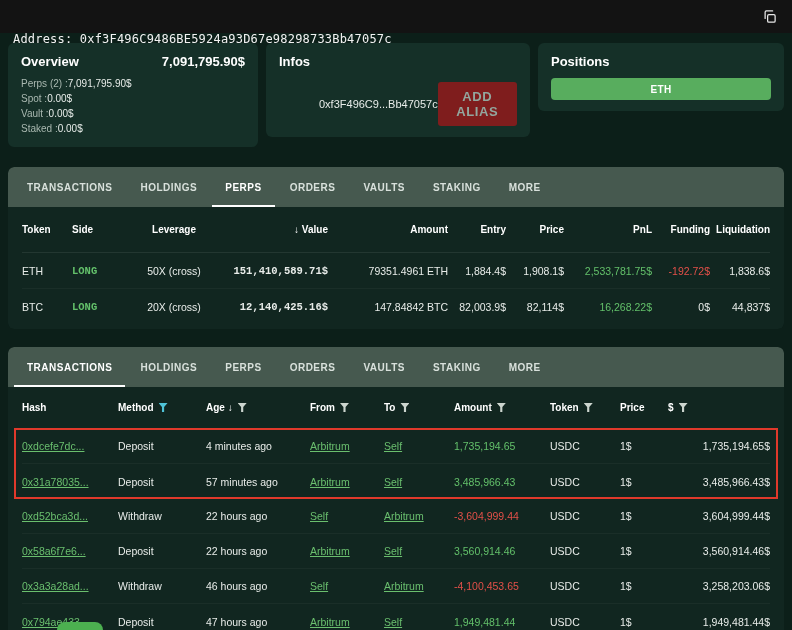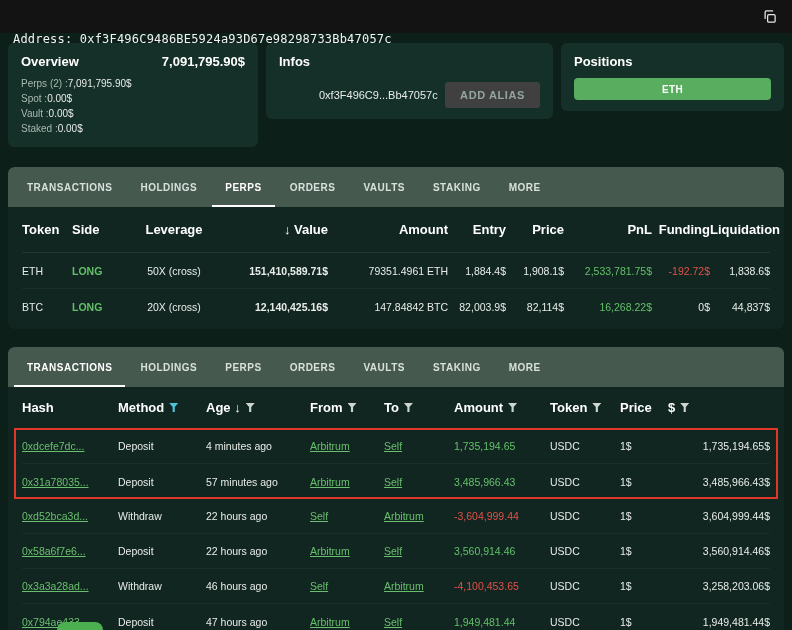--- a/index.html
+++ b/index.html
@@ -9,55 +9,55 @@
     background:#0c1f19; font-family:"Liberation Sans", sans-serif;
   }
   
   .address-bar { height:33px; background:#131313; display:flex; align-items:center; justify-content:space-between; padding:0 13px; }
   .address-text { font-family:"DejaVu Sans Mono", monospace; font-size:12px; color:#f2f2f2; letter-spacing:0.2px;margin-top:44px; }
   .copy-btn { background:none; border:none; cursor:pointer; padding:2px; display:flex; align-items:center; }
   
   .panels { display:flex; gap:8px; margin:10px 8px 0; align-items:flex-start; }
   .panel { background:#153028; border-radius:6px; padding:11px 13px; }
   .panel-overview { width:250px; }
-  .panel-infos { width:287px; }
+  .panel-infos { width:264px; }
   .panel-positions { flex:1; }
   .panel-head { display:flex; justify-content:space-between; align-items:flex-end; margin-bottom:7px; }
   .panel-title { font-size:13px; font-weight:700; color:#ffffff; }
   .panel-total { font-size:13px; font-weight:700; color:#ffffff; }
   .kv { display:flex; font-size:10px; line-height:15px; }
   .kv-label { color:#a9b8b0; }
   .kv-value { color:#e7ece9; }
   .infos-row { display:flex; justify-content:space-between; align-items:center; margin-top:13px; }
   .infos-addr { font-size:11px; color:#e7ece9;padding-left:40px; }
-  .alias-btn { background:#404040; color:#93a69e; border:none; border-radius:3px; font-size:11px; font-weight:700; letter-spacing:0.6px; padding:7px 15px; cursor:pointer; }
+  .alias-btn { background:#7f1d1d; color:#93a69e; border:none; border-radius:3px; font-size:13px; font-weight:700; letter-spacing:0.6px; padding:7px 15px; cursor:pointer; }
   .eth-btn { margin-top:9px; width:100%; height:22px; background:#58ad5e; border:none; border-radius:4px; color:#fff; font-size:10px; font-weight:700; letter-spacing:0.4px; cursor:pointer; }
   
   .card { margin:20px 8px 0; border-radius:6px; overflow:hidden; }
   .card-tx { margin-top:18px; }
   .tabs { height:40px; background:#46594f; display:flex; align-items:stretch; padding:0 5px; border-radius:6px 6px 0 0; }
   .tab { display:flex; align-items:center; padding:0 13px; margin:0 1px; font-size:10px; font-weight:700; letter-spacing:0.5px; color:#d8e0db; cursor:pointer; border-top:2px solid transparent; border-bottom:2px solid transparent; }
   .tab.active { color:#ffffff; border-bottom-color:#ffffff; }
   .table { background:#112620; padding:0 14px 4px; border-radius:0 0 6px 6px; }
   .thead, .trow { display:grid; align-items:center; }
   .thead { border-bottom:1px solid rgba(255,255,255,0.08); }
   .trow { border-bottom:1px solid rgba(255,255,255,0.04); }
   .trow:last-child { border-bottom:none; }
   .perps .thead, .perps .trow { grid-template-columns:50px 60px 84px 112px 120px 58px 58px 88px 58px 1fr; }
   .perps .thead { height:46px; }
   .perps .trow { height:36px; }
   .tx .thead, .tx .trow { grid-template-columns:96px 88px 104px 74px 70px 96px 70px 48px 1fr; }
   .tx .thead { height:42px; }
   .tx .trow { height:35px; }
-  .hcell { font-size:13px; font-weight:700; color:#ffffff; display:flex; align-items:center; }
+  .hcell { font-size:10px; font-weight:700; color:#ffffff; display:flex; align-items:center; }
   .cell { font-size:10.5px; color:#e8ece9; }
   .al { text-align:left; justify-content:flex-start; }
   .ac { text-align:center; justify-content:center; }
   .ar { text-align:right; justify-content:flex-end; }
-  .bold { font-weight:700; }
+  .bold { font-weight:700;font-family:Liberation Mono, monospace; }
   .pos { color:#63c06a; }
   .neg { color:#e35049; }
   .link { color:#6abf6e; text-decoration:underline; cursor:pointer; }
   .funnel { display:inline-block; width:9px; height:9px; margin-left:5px; background:#ccd5ce; clip-path:polygon(0 0,100% 0,62% 45%,62% 100%,38% 100%,38% 45%); }
   .funnel.teal { background:#4fc3d7; }
   
   .hl-wrap { position:relative; }
   .hl-box { position:absolute; left:-8px; right:-8px; top:-1px; bottom:0; border:2px solid #e0392b; pointer-events:none; z-index:2; }
   
   .chat-pill { position:absolute; left:57px; bottom:-8px; width:46px; height:16px; background:#4cb050; border-radius:8px; }

